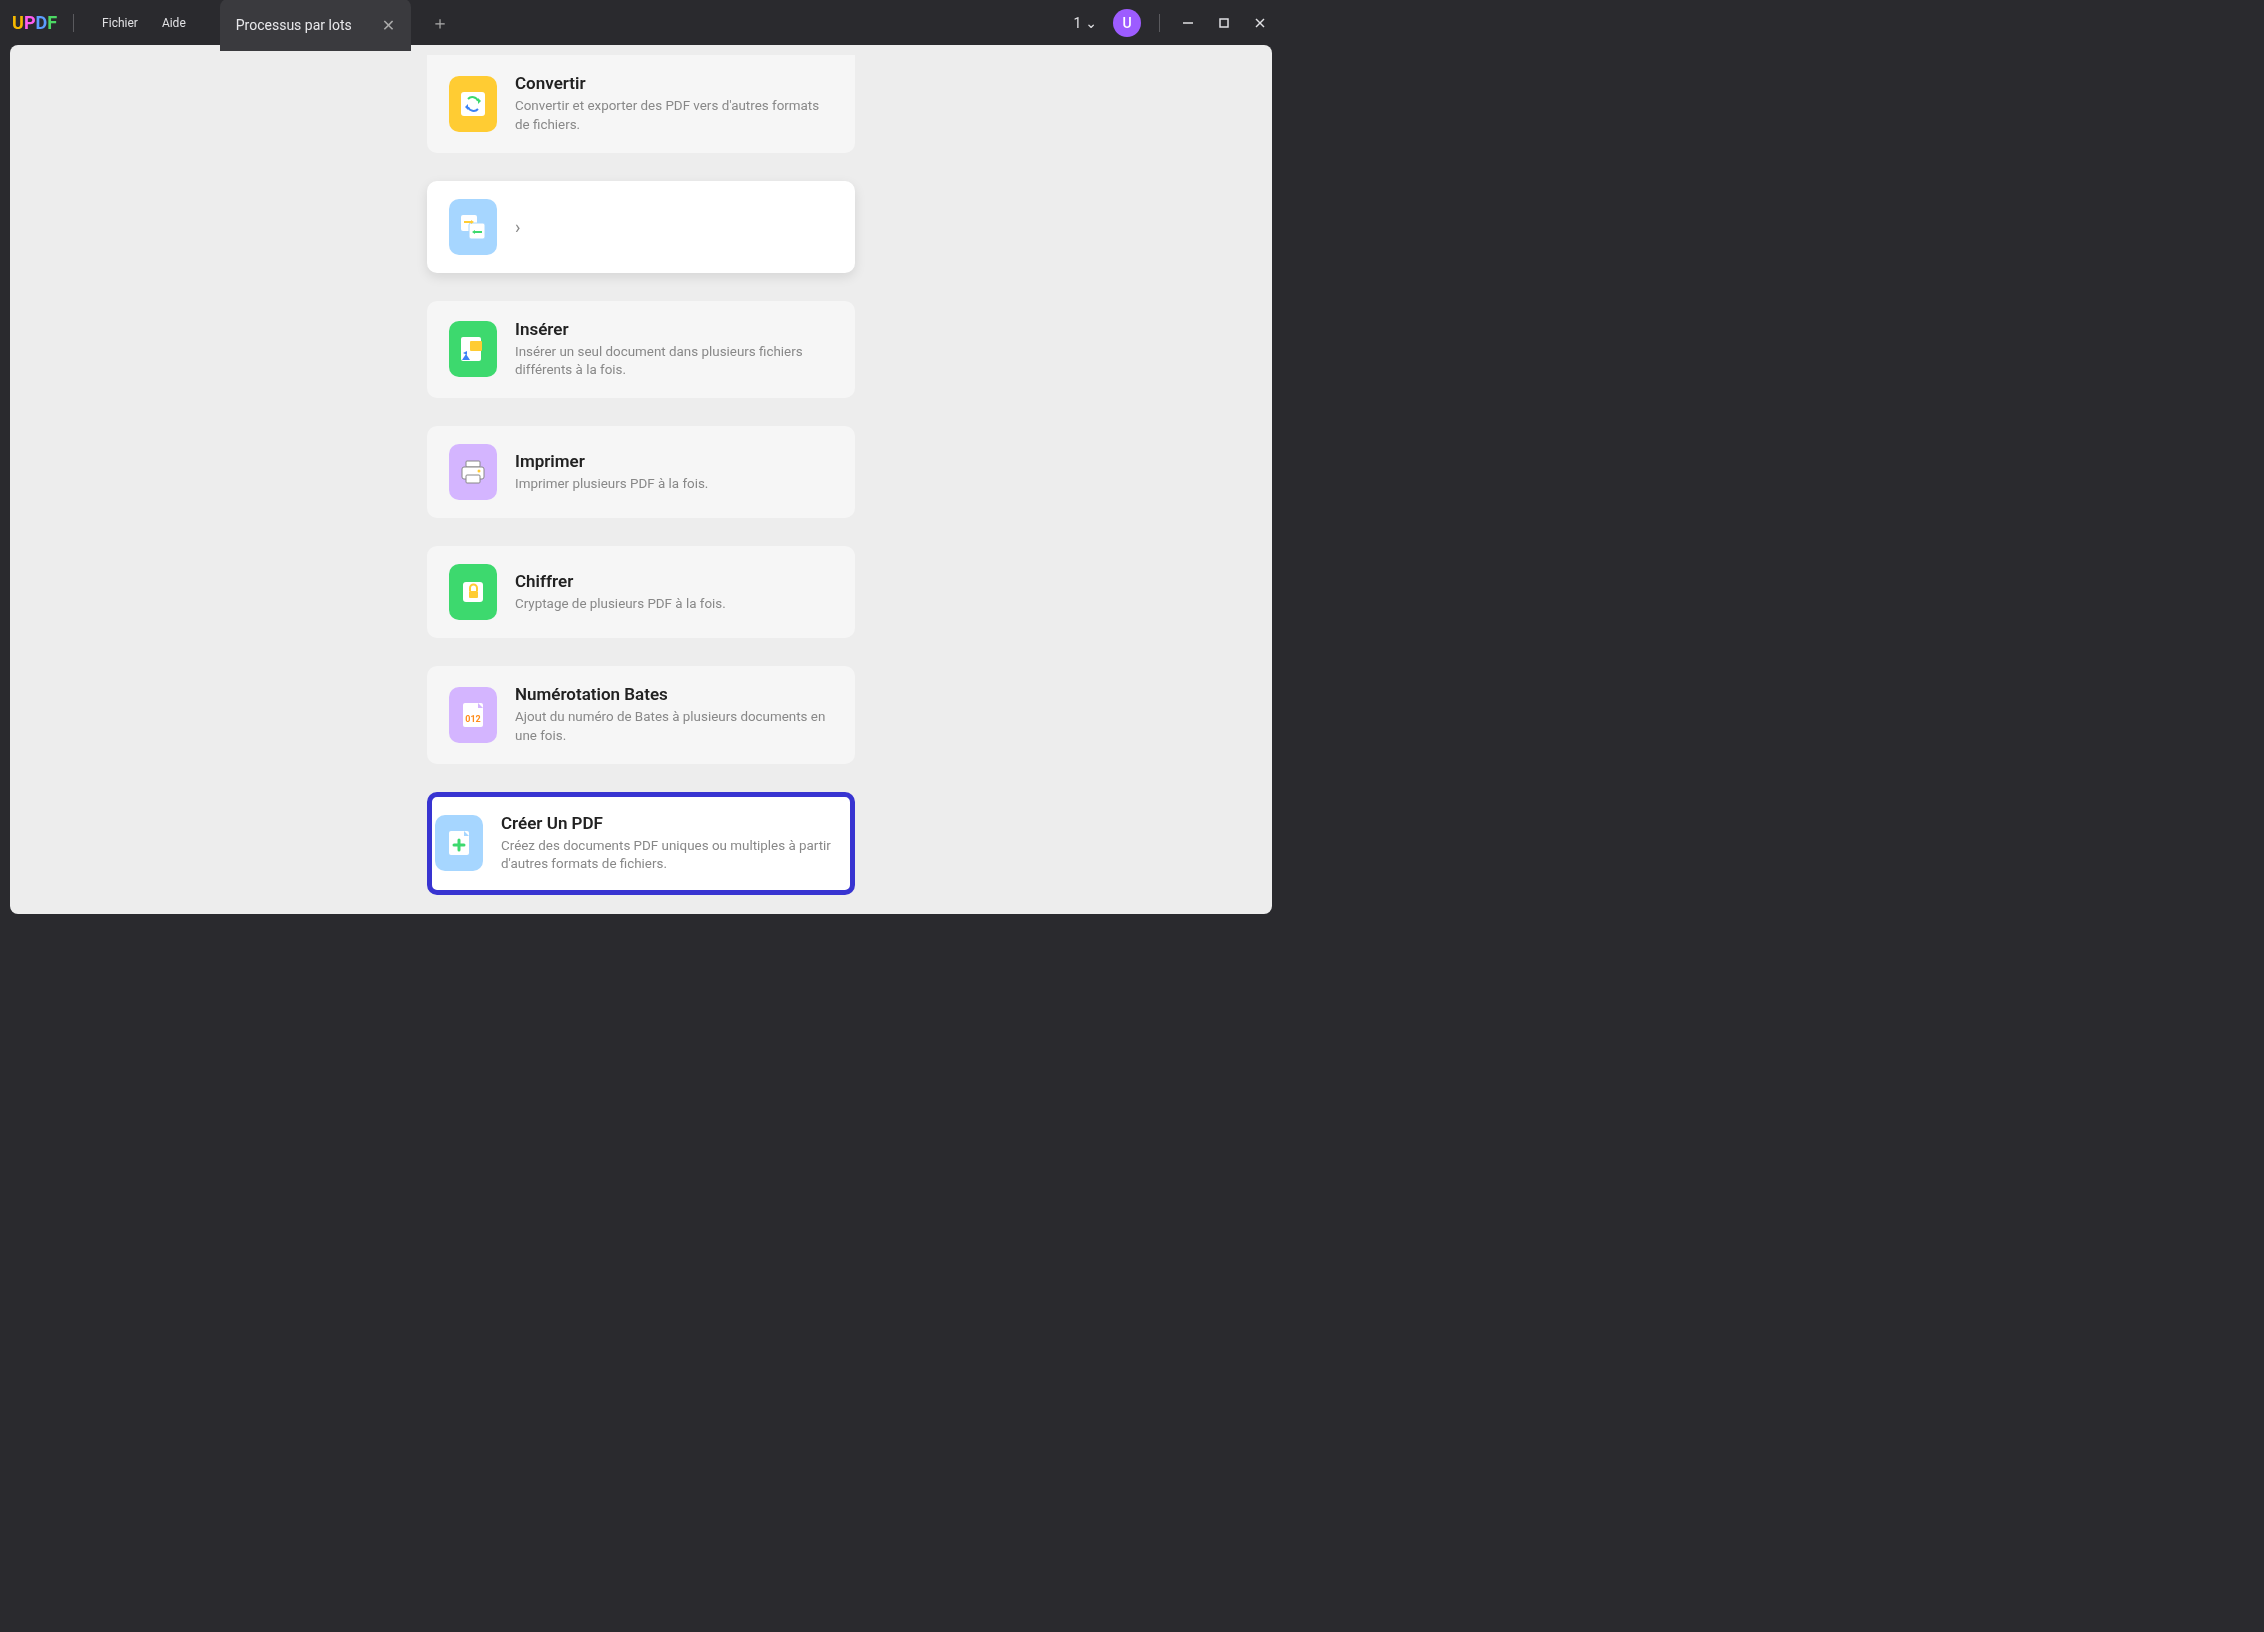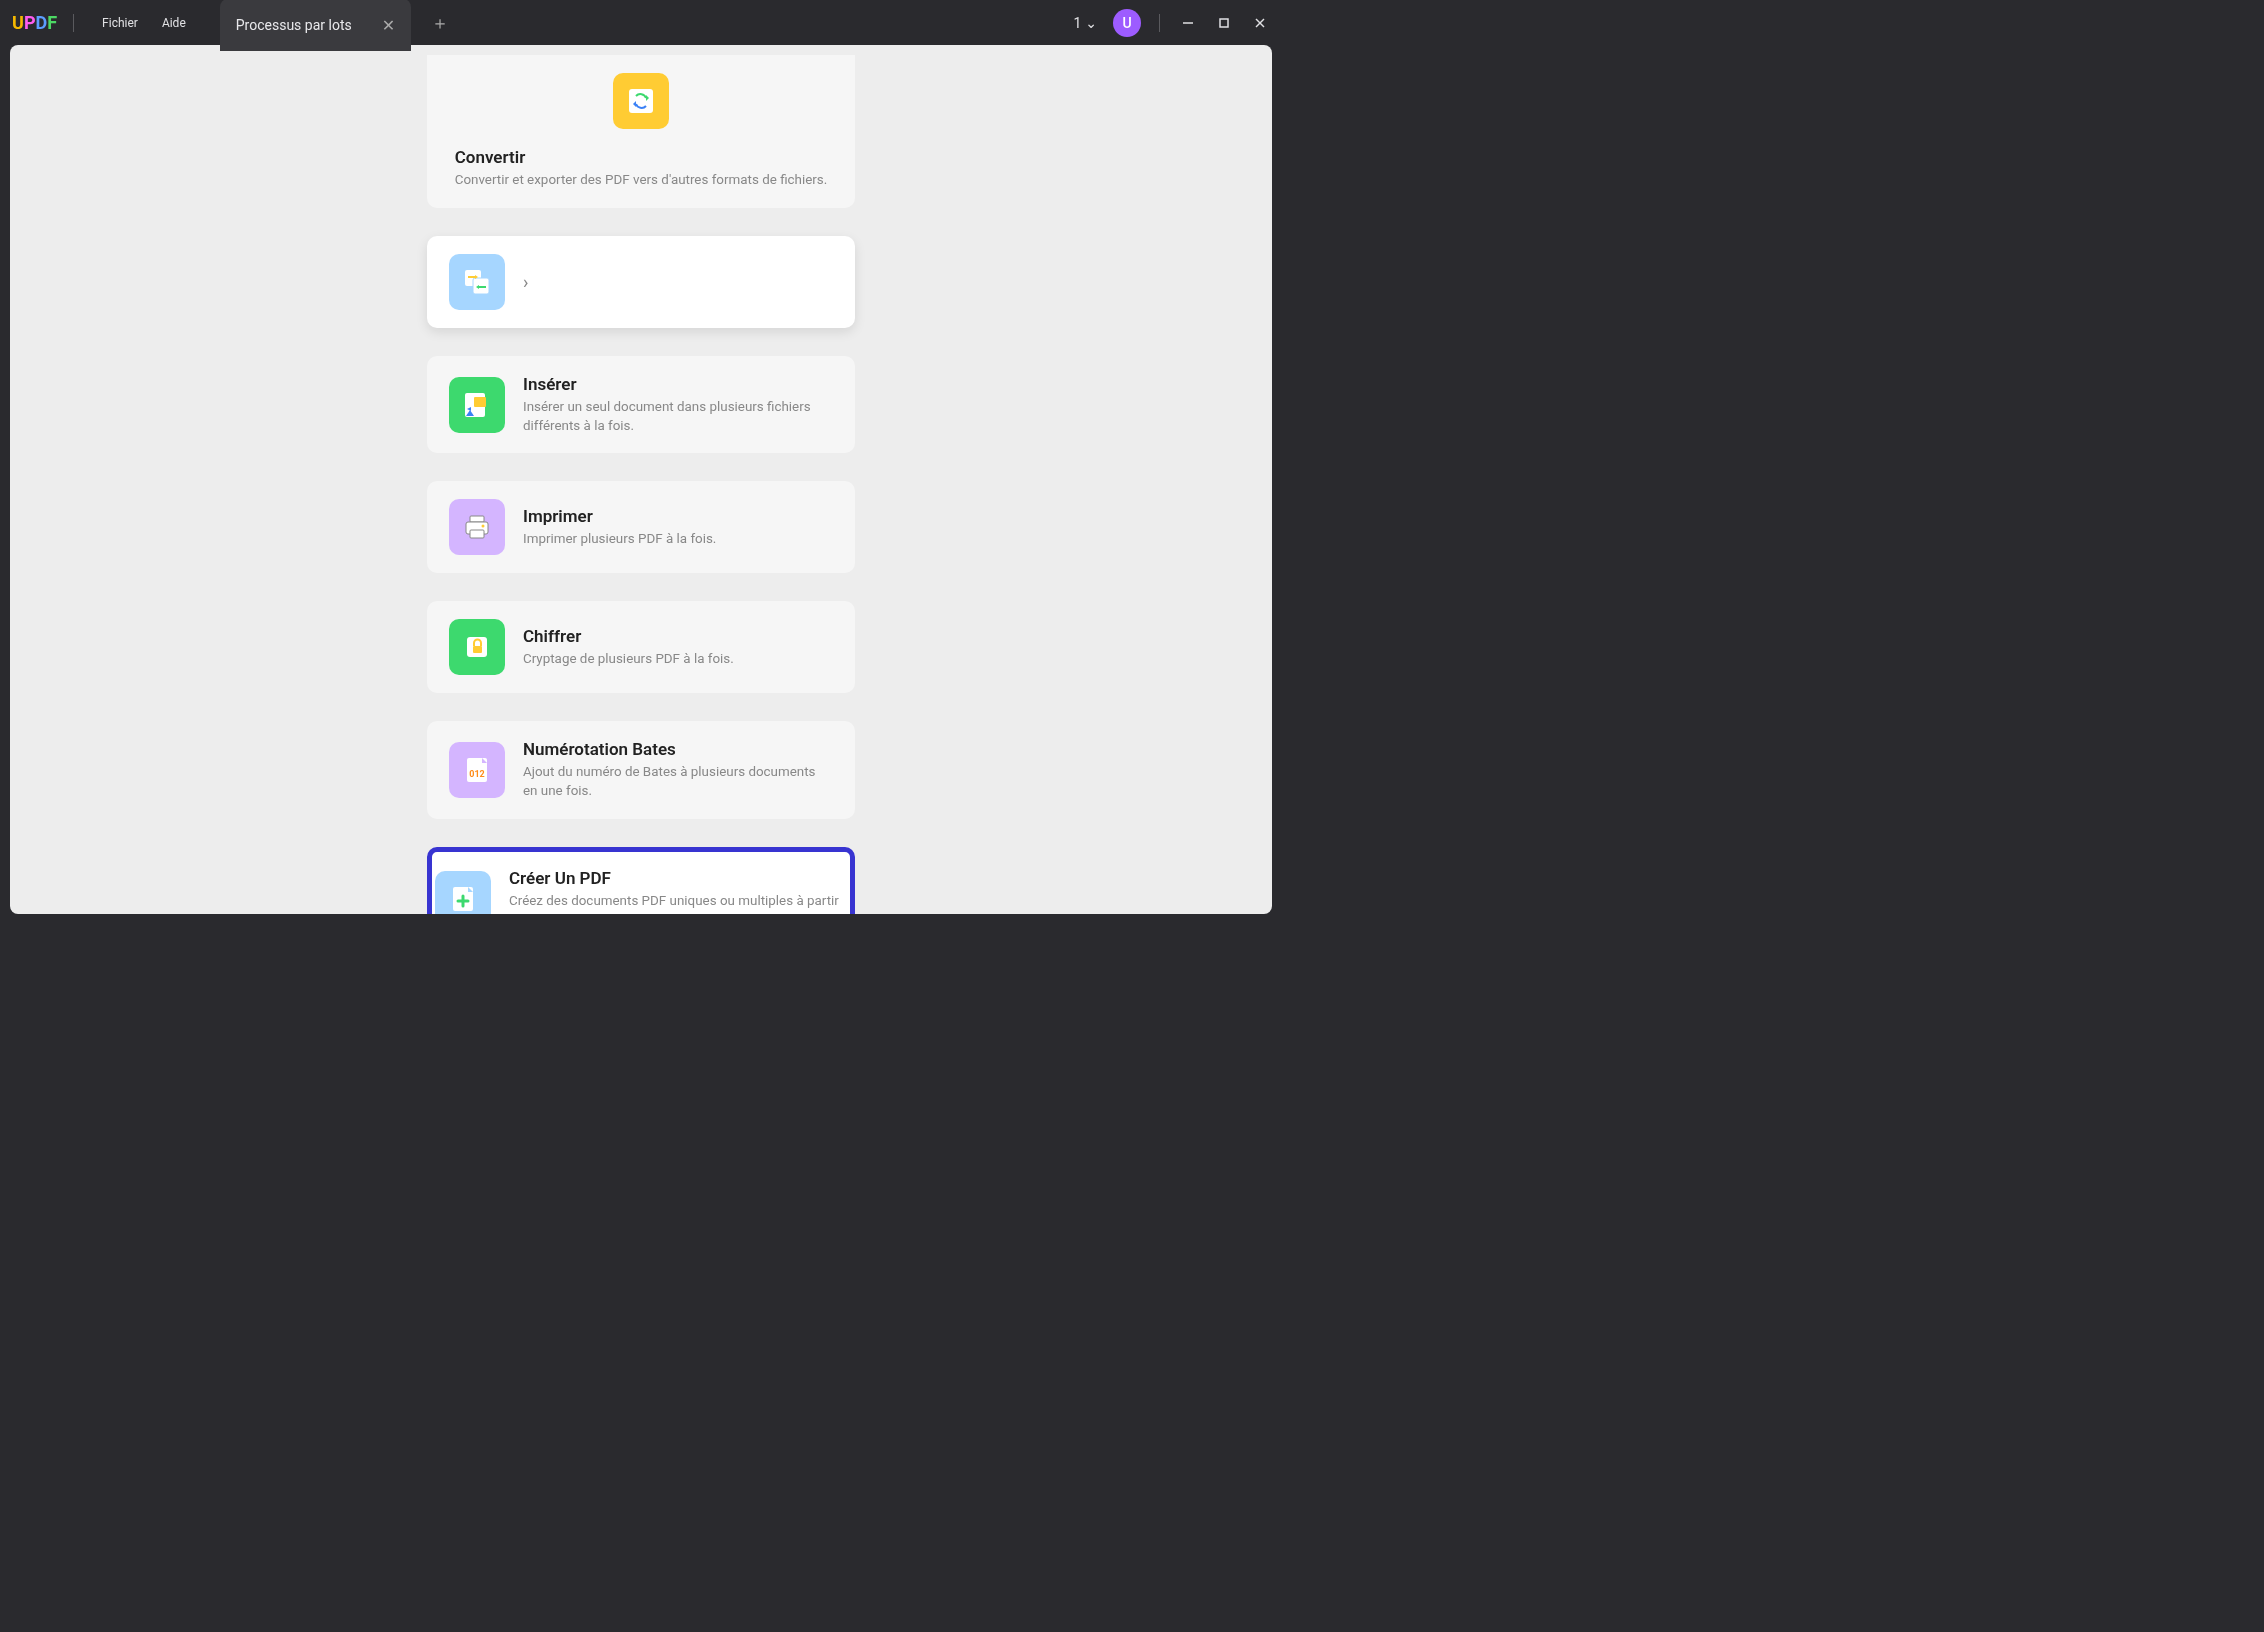--- a/index.html
+++ b/index.html
@@ -126,33 +126,32 @@
       padding: 18px 22px;
       display: flex;
       align-items: center;
       gap: 18px;
       margin-bottom: 28px;
       position: relative;
     }
     .card:first-child {
       margin-top: 10px;
       border-radius: 0 0 10px 10px;
-      flex-direction: column;
     }
     .card.active {
       background: #fff;
       box-shadow: 0 4px 12px rgba(0,0,0,0.1);
     }
     .card.highlighted {
       background: #fff;
       border: 5px solid #3834d1;
       padding: 16px 3px;
     }
     .card-icon {
-      width: 56px;
+      width: 48px;
       height: 56px;
       border-radius: 10px;
       display: flex;
       align-items: center;
       justify-content: center;
       flex-shrink: 0;
     }
     .card-body {
       flex: 1;
     }

